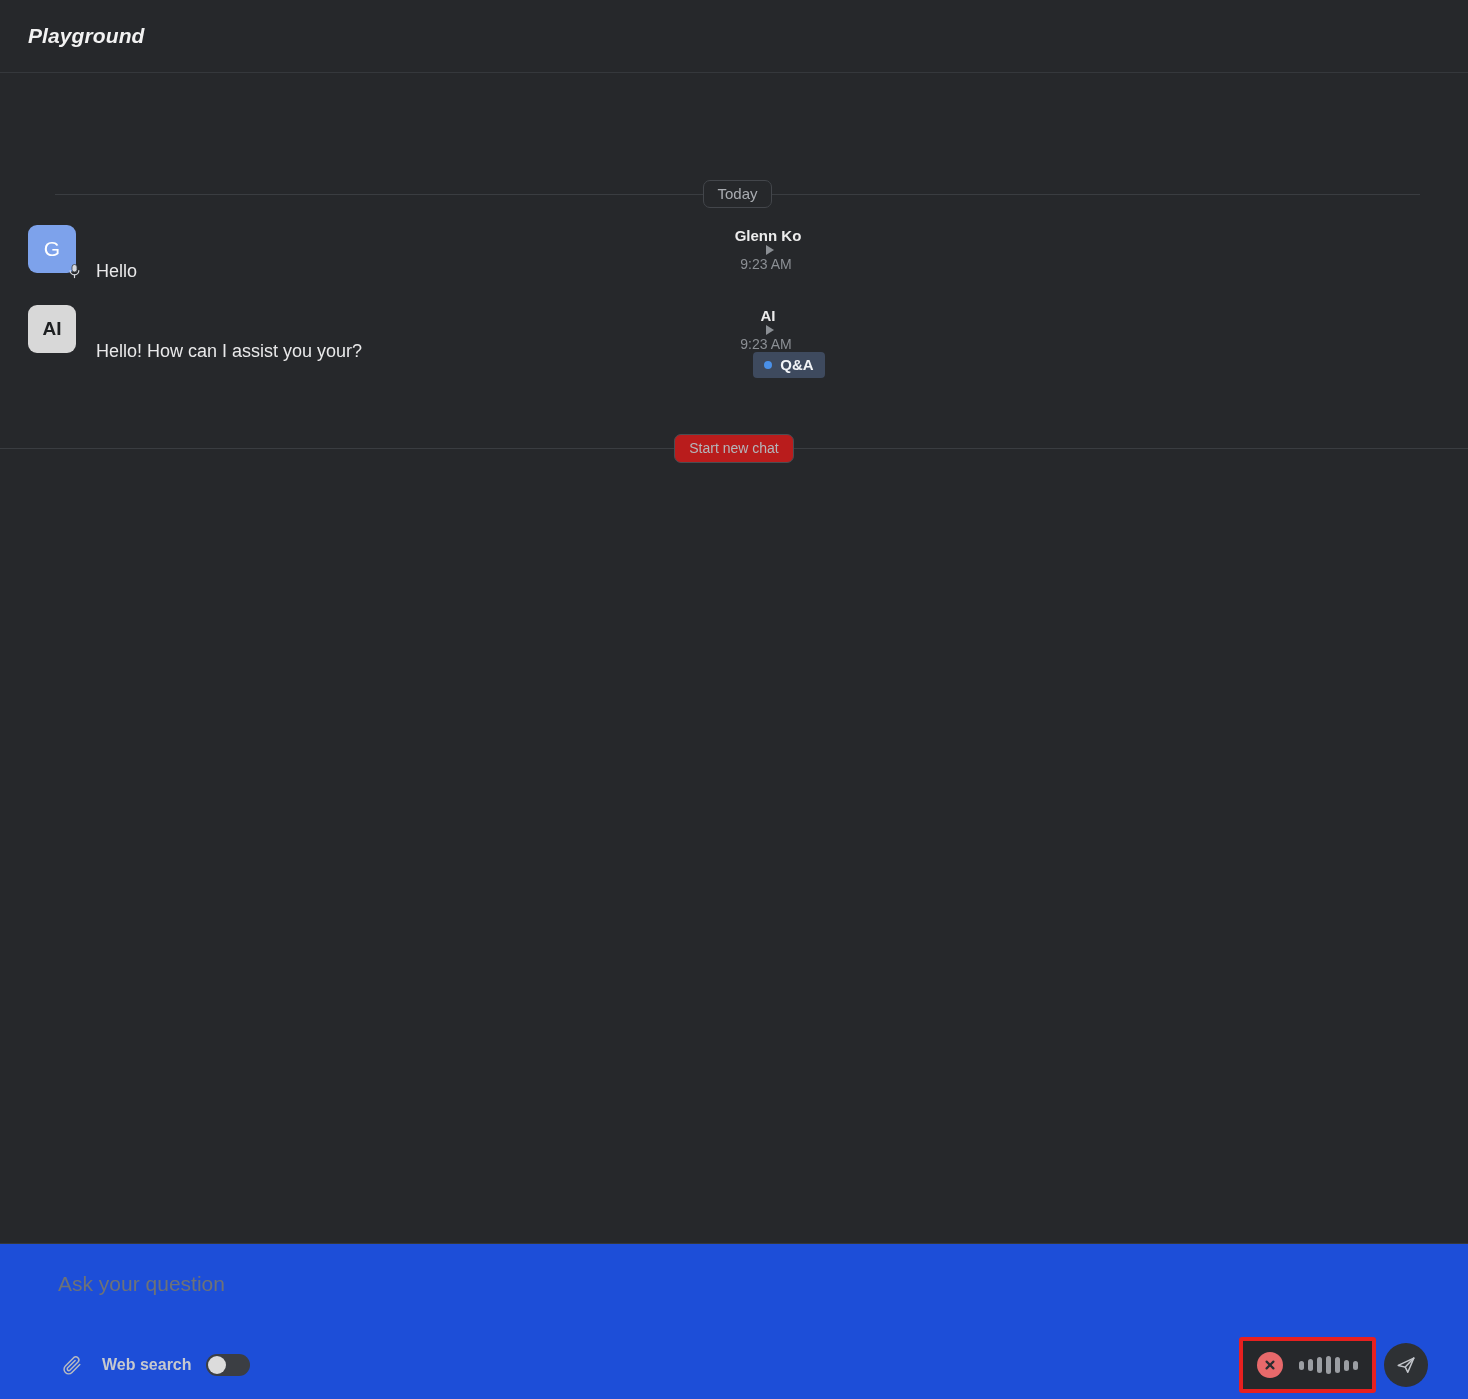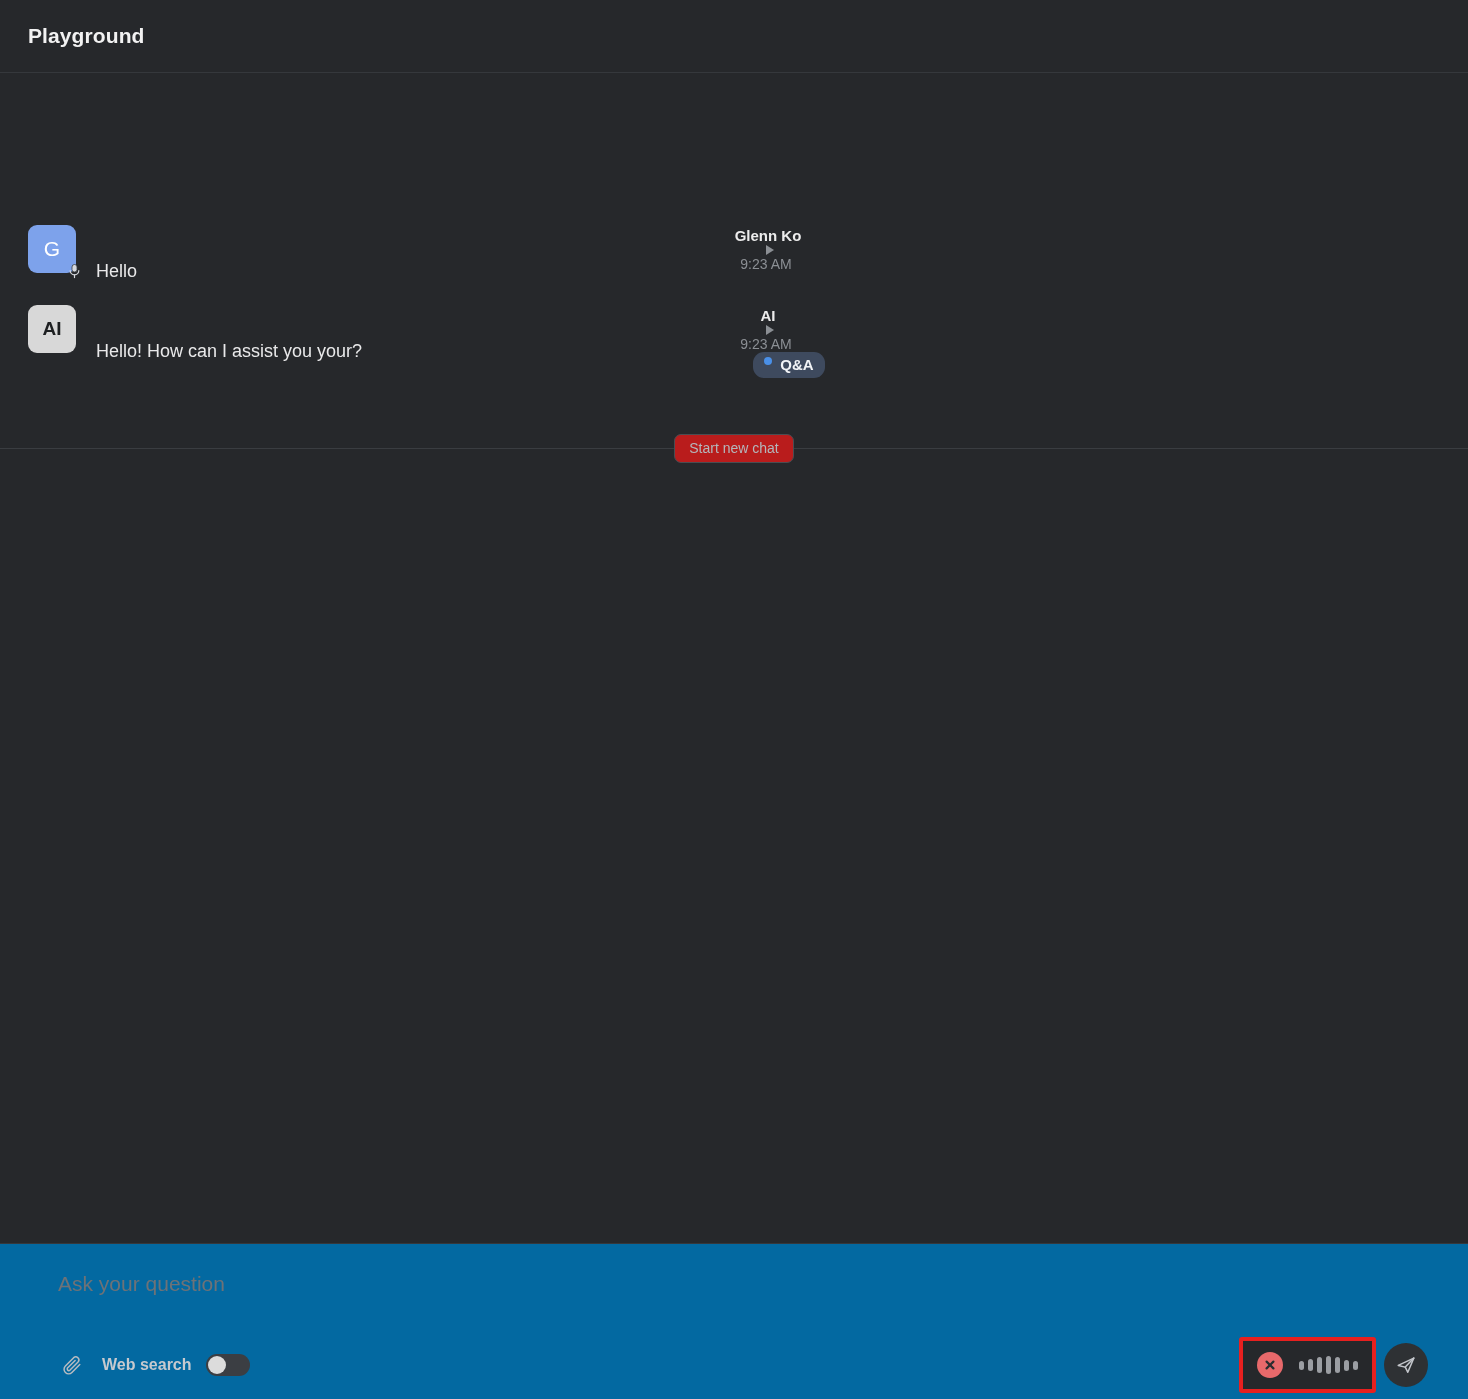--- a/index.html
+++ b/index.html
@@ -21,20 +21,21 @@
 
   
   .app-header {
     height: 73px;
     flex: 0 0 73px;
     background: #26282b;
     border-bottom: 1px solid #35383c;
     display: flex;
     align-items: center;
     padding: 8px 28px;
+    font-style: italic;
   }
   .app-title {
     font-size: 21px;
     font-weight: bold;
     color: #f2f2f2;
     letter-spacing: 0.1px;
   }
 
   
   .chat-area {
@@ -144,23 +145,24 @@
     display: flex;
     align-items: center;
   }
   .msg-time {
     font-size: 14px;
     color: #8b8f94;
     margin-right: 4px;
   }
   .mode-badge {
     display: inline-flex;
+    align-items: center;
     gap: 8px;
     background: #3e4a5e;
-    border-radius: 11px;
+    border-radius: 4px;
     padding: 5px 11px 6px;
     font-size: 15px;
     font-weight: bold;
     color: #f2f4f7;
     line-height: 1;
     margin-left: 42px;
   }
   .mode-dot {
     width: 8px;
     height: 8px;
@@ -203,21 +205,21 @@
     color: #b4b7bc;
     line-height: 1;
     cursor: pointer;
     font-family: "Liberation Sans", sans-serif;
   }
 
   
   .composer {
     flex: 0 0 156px;
     height: 156px;
-    background: #0369a1;
+    background: #1d4ed8;
     border-top: 1px solid #35383c;
     position: relative;
     padding: 4px 28px;
   }
   .composer-input {
     position: absolute;
     top: 28px;
     left: 58px;
     right: 58px;
     background: transparent;
@@ -333,20 +335,23 @@
 </style>
 </head>
 <body>
 
 <div class="app-header">
   <div class="app-title">Playground</div>
 </div>
 
 <div class="chat-area">
 
+  <div class="day-divider">
+    <span class="day-chip">Today</span>
+  </div>
 
   <div class="messages">
 
     <div class="message">
       <div class="avatar-wrap">
         <div class="avatar user" style="background: rgb(125, 162, 235);">G</div>
         <span class="mic-badge">
           <svg width="15" height="16" viewBox="0 0 15 16" fill="none">
             <rect x="5" y="1.5" width="5" height="7.5" rx="2.5" fill="#d5d8dd" stroke="#3a3d41" stroke-width="0.8"></rect>
             <path d="M3.2 7.6c0 2.4 1.9 4.2 4.3 4.2s4.3-1.8 4.3-4.2" stroke="#d5d8dd" stroke-width="1.2" fill="none" stroke-linecap="round"></path>

